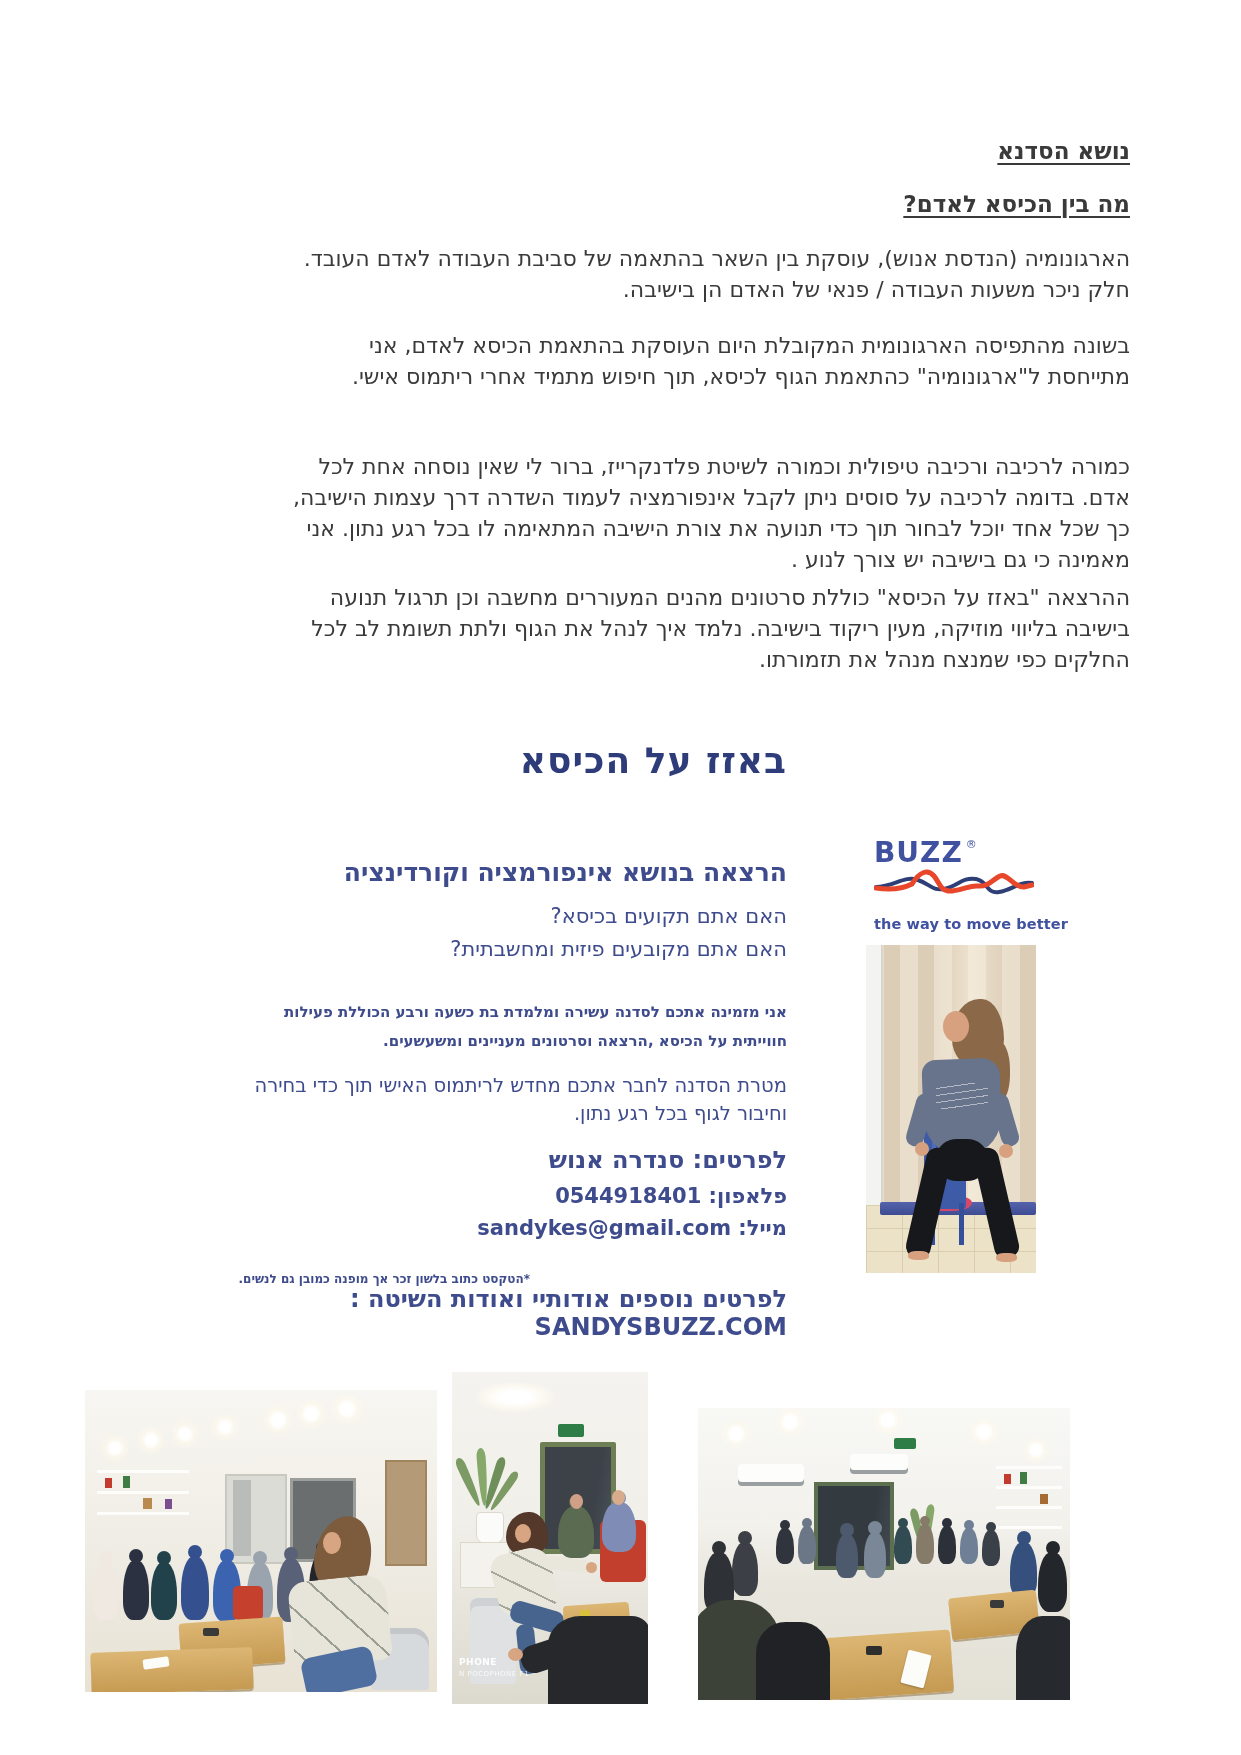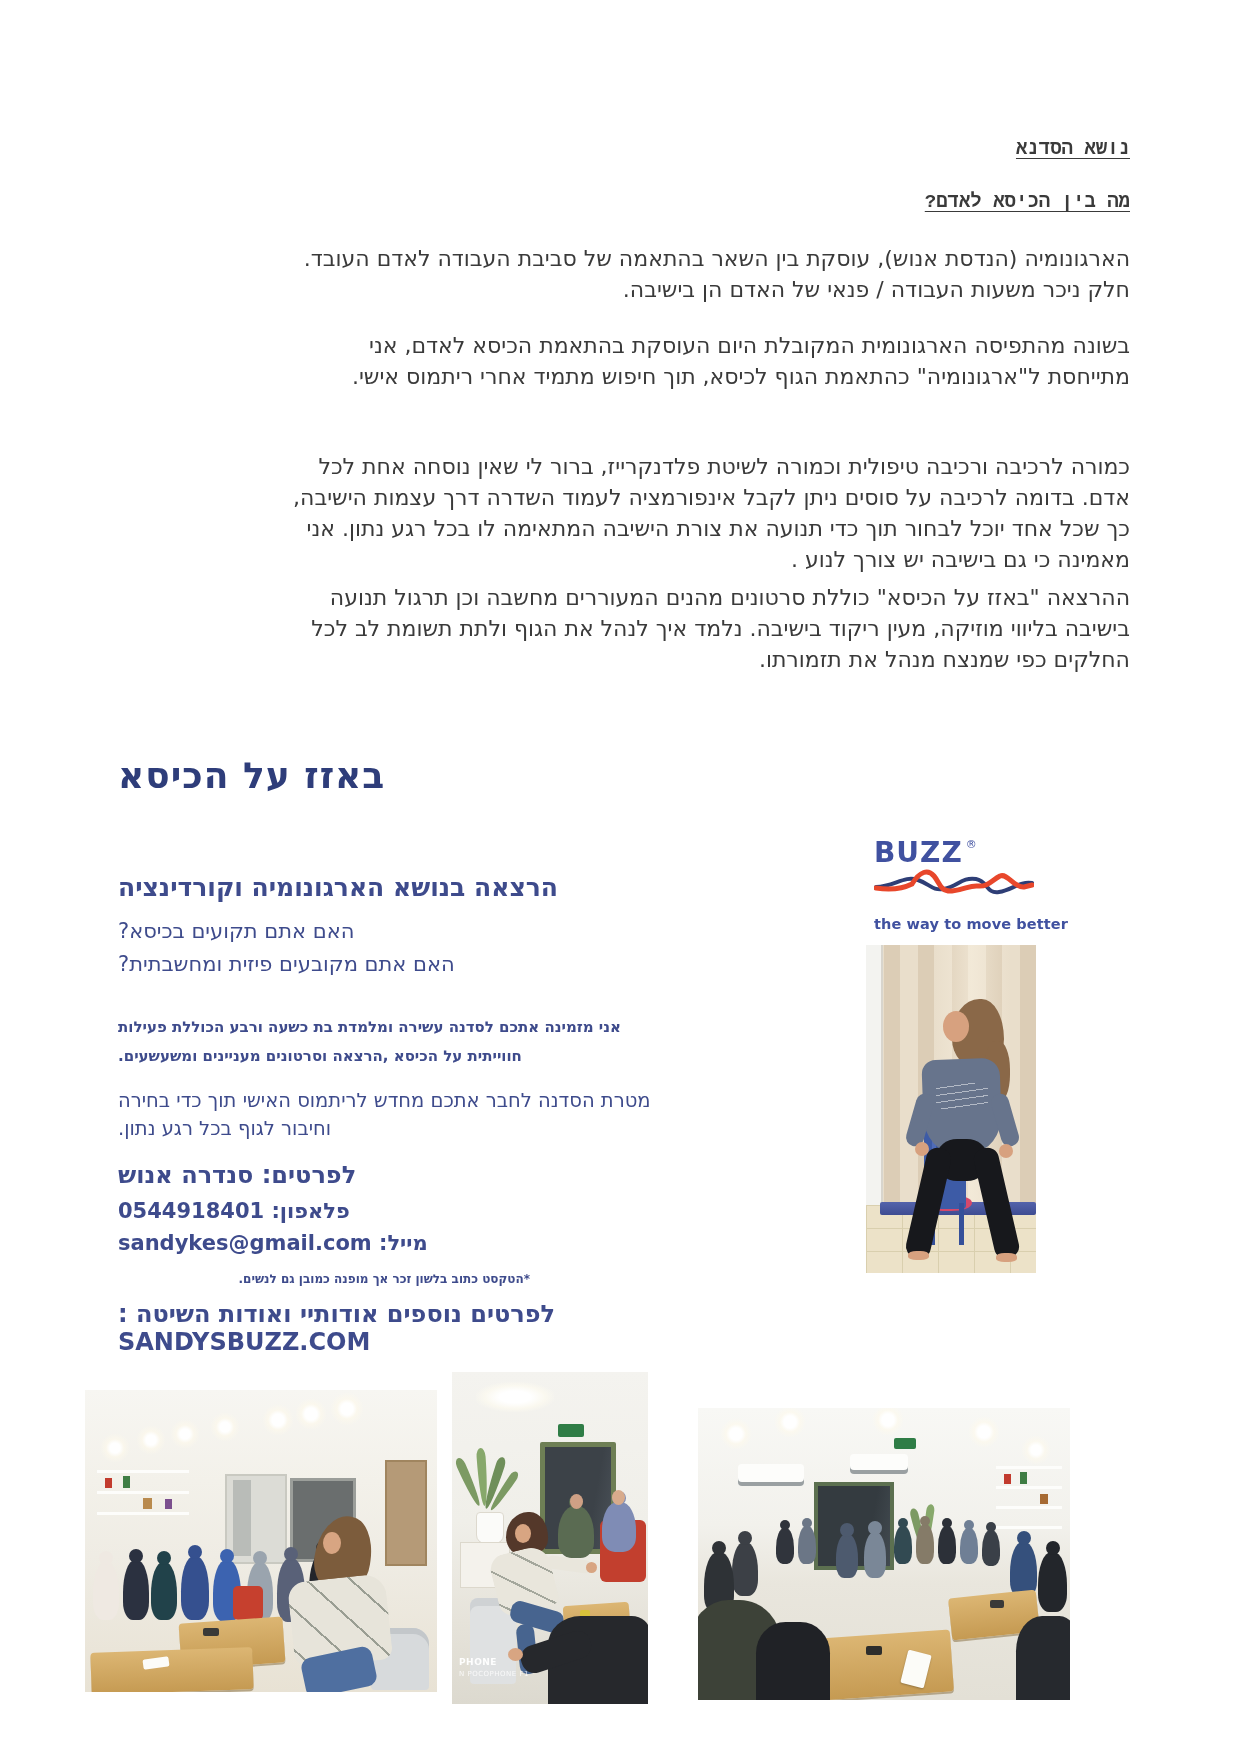--- a/index.html
+++ b/index.html
@@ -13,32 +13,32 @@
   }
   html,body{margin:0;padding:0;}
   body{
     width:1241px;height:1755px;position:relative;background:var(--page-bg);
     font-family:"DejaVu Sans","Liberation Sans",sans-serif;overflow:hidden;
   }
   .abs{position:absolute;}
   
   .doc-head{
     position:absolute;right:111px;margin:0;direction:rtl;
-    font-size:19px;font-weight:bold;color:var(--body-text);
-    text-decoration:underline;text-underline-offset:4px;font-family:Liberation Mono, monospace;
+    font-size:23px;font-weight:bold;color:var(--body-text);
+    text-decoration:underline;text-underline-offset:4px;
   }
   .doc-para{
     position:absolute;right:111px;width:992px;margin:0;direction:rtl;
     font-size:22px;line-height:31px;color:var(--body-text);
     text-align:right;white-space:pre-line;
   }
   
   .flyer-line{
-    position:absolute;left:103px;width:684px;margin:15px;direction:rtl;
-    text-align:left;color:var(--accent-navy);white-space:pre-line;
+    position:absolute;left:103px;width:684px;margin:0;direction:rtl;
+    text-align:right;color:var(--accent-navy);white-space:pre-line;
   }
   .flyer-title{top:740px;font-size:36px;font-weight:bold;color:var(--title-navy);letter-spacing:1px;}
   .flyer-subtitle{top:858px;font-size:25px;font-weight:bold;}
   .flyer-q1{top:904px;font-size:21px;}
   .flyer-q2{top:937px;font-size:21px;}
   .flyer-invite{top:998px;font-size:15px;font-weight:bold;line-height:29px;}
   .flyer-goal{top:1072px;font-size:19.5px;line-height:28px;}
   .flyer-cname{top:1146px;font-size:24px;font-weight:bold;}
   .flyer-cphone{top:1184px;font-size:21px;font-weight:bold;}
   .flyer-cemail{top:1216px;font-size:21px;font-weight:bold;}
@@ -73,21 +73,21 @@
 מתייחסת ל"ארגונומיה" כהתאמת הגוף לכיסא, תוך חיפוש מתמיד אחרי ריתמוס אישי.</p>
 <p class="doc-para" style="top:451px">כמורה לרכיבה ורכיבה טיפולית וכמורה לשיטת פלדנקרייז, ברור לי שאין נוסחה אחת לכל
 אדם. בדומה לרכיבה על סוסים ניתן לקבל אינפורמציה לעמוד השדרה דרך עצמות הישיבה,
 כך שכל אחד יוכל לבחור תוך כדי תנועה את צורת הישיבה המתאימה לו בכל רגע נתון. אני
 מאמינה כי גם בישיבה יש צורך לנוע .</p>
 <p class="doc-para" style="top:582px">ההרצאה "באזז על הכיסא" כוללת סרטונים מהנים המעוררים מחשבה וכן תרגול תנועה
 בישיבה בליווי מוזיקה, מעין ריקוד בישיבה. נלמד איך לנהל את הגוף ולתת תשומת לב לכל
 החלקים כפי שמנצח מנהל את תזמורתו.</p>
 
 <h1 class="flyer-line flyer-title">באזז על הכיסא</h1>
-<h3 class="flyer-line flyer-subtitle">הרצאה בנושא הארגונומיה וקורדינציה</h3>
+<h3 class="flyer-line flyer-subtitle">הרצאה בנושא אינפורמציה וקורדינציה</h3>
 <p class="flyer-line flyer-q1">האם אתם תקועים בכיסא?</p>
 <p class="flyer-line flyer-q2">האם אתם מקובעים פיזית ומחשבתית?</p>
 <p class="flyer-line flyer-invite">אני מזמינה אתכם לסדנה עשירה ומלמדת בת כשעה ורבע הכוללת פעילות
 חווייתית על הכיסא ,הרצאה וסרטונים מעניינים ומשעשעים.</p>
 <p class="flyer-line flyer-goal">מטרת הסדנה לחבר אתכם מחדש לריתמוס האישי תוך כדי בחירה
 וחיבור לגוף בכל רגע נתון.</p>
 <p class="flyer-line flyer-cname">לפרטים: סנדרה אנוש</p>
 <p class="flyer-line flyer-cphone">פלאפון: 0544918401</p>
 <p class="flyer-line flyer-cemail">מייל: sandykes@gmail.com</p>
 <p class="flyer-line flyer-cweb">לפרטים נוספים אודותיי ואודות השיטה : SANDYSBUZZ.COM</p>

